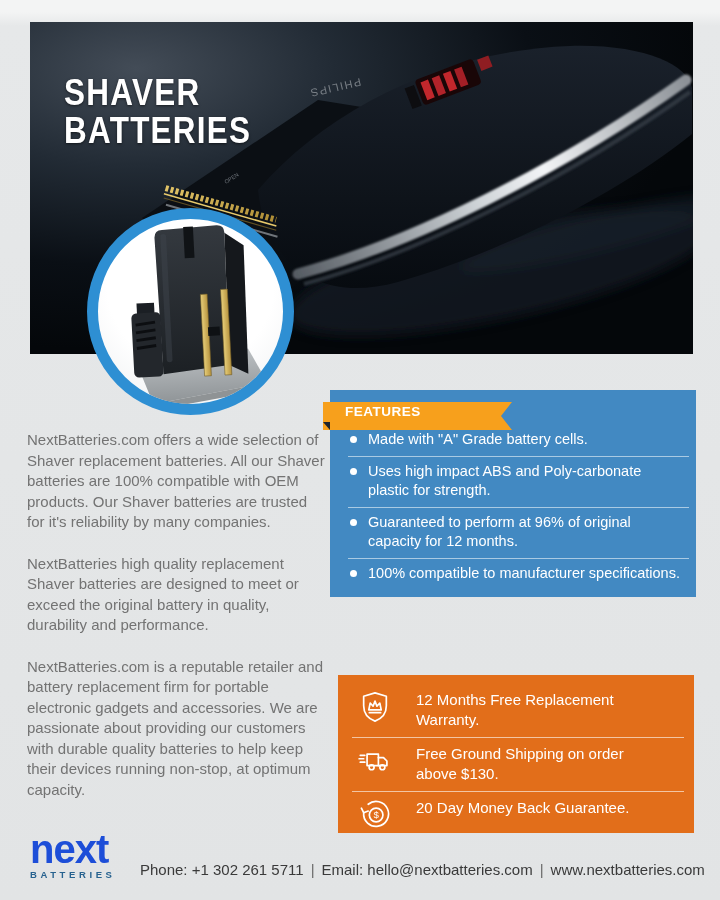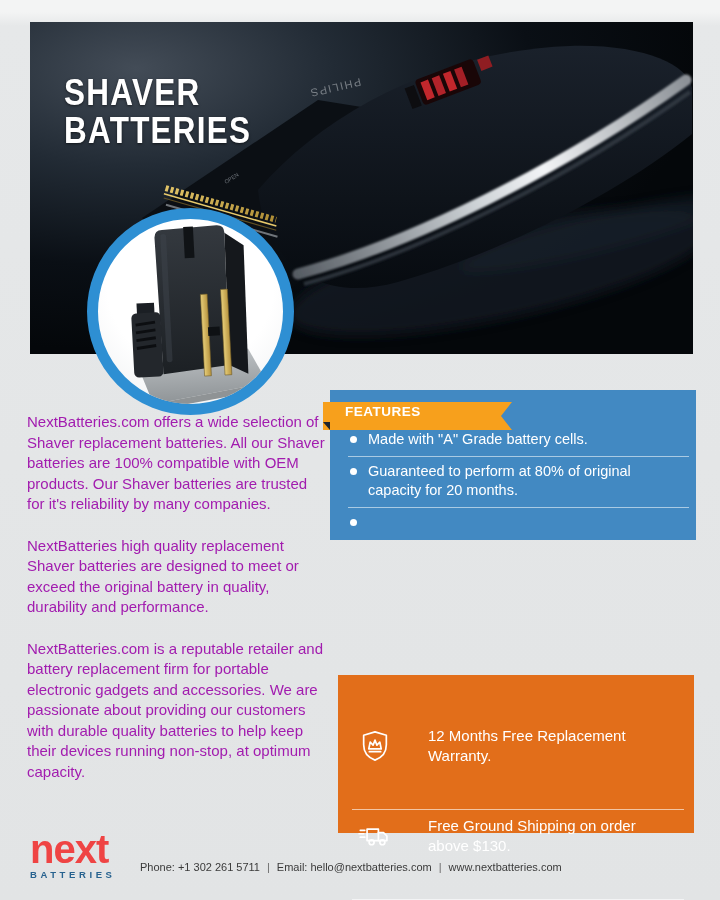--- a/index.html
+++ b/index.html
@@ -29,22 +29,22 @@
   .battery-circle{
     position:absolute;left:87px;top:208px;width:185px;height:185px;
     border:11px solid #2e8fd3;border-radius:50%;
     background:radial-gradient(circle at 50% 35%, #ffffff 55%, #edeff1 100%);
     overflow:hidden;z-index:5;
   }
   .battery-circle svg{position:absolute;left:0;top:0;}
 
   
   .intro{
-    position:absolute;left:27px;top:412px;width:299px;
-    color:#a21caf;font-size:15px;line-height:20.5px;
+    position:absolute;left:27px;top:430px;width:299px;
+    color:#737373;font-size:15px;line-height:20.5px;
   }
   .intro p{margin:0 0 21px 0;}
 
   
   .features-panel{
     position:absolute;left:330px;top:390px;width:366px;
     background:#4289c2;padding:34px 0 8px 0;box-sizing:border-box;
   }
   .ribbon{
     position:absolute;left:-7px;top:12px;width:189px;height:28px;
@@ -66,41 +66,41 @@
     background:rgba(255,255,255,.55);
   }
   .dot{flex:none;width:7px;height:7px;border-radius:50%;background:#ffffff;margin-top:6px;}
 
   
   .guarantees-panel{
     position:absolute;left:338px;top:675px;width:356px;height:158px;
     background:#e26e1a;box-sizing:border-box;padding:8px 0;
   }
   .g-item{
-    position:relative;display:flex;align-items:center;gap:36px;
-    padding:7px 14px 7px 20px;color:#ffffff;font-size:15px;line-height:20px;margin-top:36px;
+    position:relative;display:flex;gap:24px;
+    padding:7px 14px 7px 20px;color:#ffffff;font-size:15px;line-height:20px;
   }
   .g-item + .g-item::before{
     content:"";position:absolute;top:0;left:14px;right:10px;height:1px;
     background:rgba(255,255,255,.6);
   }
   .g-icon{flex:none;width:34px;height:34px;}
   .g-text{max-width:240px;}
 
   
   .logo{position:absolute;left:30px;top:832px;width:110px;}
   .logo-top{
-    color:#ef4444;font-size:40px;font-weight:bold;line-height:34px;letter-spacing:-1px;
+    color:#1d4ed8;font-size:40px;font-weight:bold;line-height:34px;letter-spacing:-1px;
   }
   .logo-bottom{
     color:#27628f;font-size:9.5px;font-weight:bold;letter-spacing:3.6px;margin-top:3px;
   }
   .contact{
     position:absolute;left:140px;top:861px;width:570px;
-    color:#3a3a3a;font-size:11px;
+    color:#3a3a3a;font-size:15px;
   }
   .contact .pipe{color:#6a6a6a;padding:0 7px;}
 </style>
 </head>
 <body>
 
 <div class="page">
 
   <section class="hero">
     <svg width="663" height="332" viewBox="0 0 663 332">
@@ -223,24 +223,29 @@
   <div class="features-panel">
     <div class="ribbon">FEATURES</div>
     <div class="ribbon-fold"></div>
 
     <div class="feature-item">
       <span class="dot"></span>
       <span>Made with "A" Grade battery cells.</span>
     </div>
     <div class="feature-item">
       <span class="dot"></span>
-      <span>Guaranteed to perform at 80% of original capacity for 20 months.</span>
-    </div>
-    <div class="feature-item">
-      <span class="dot"></span>
+      <span>Uses high impact ABS and Poly-carbonate plastic for strength.</span>
+    </div>
+    <div class="feature-item">
+      <span class="dot"></span>
+      <span>Guaranteed to perform at 96% of original capacity for 12 months.</span>
+    </div>
+    <div class="feature-item">
+      <span class="dot"></span>
+      <span>100% compatible to manufacturer specifications.</span>
     </div>
   </div>
 
   <div class="guarantees-panel">
 
     <div class="g-item">
       <svg class="g-icon" viewBox="0 0 30 30" fill="none" stroke="#ffffff" stroke-width="1.5" stroke-linejoin="round" stroke-linecap="round">
         <path d="M15 2.5 L25 5.5 V14 C25 21 20.5 25.5 15 27.5 C9.5 25.5 5 21 5 14 V5.5 Z"></path>
         <path d="M9.5 17.5 L10.8 11.5 L13.3 14.3 L15 9.8 L16.7 14.3 L19.2 11.5 L20.5 17.5 Z"></path>
         <line x1="10" y1="20" x2="20" y2="20"></line>

